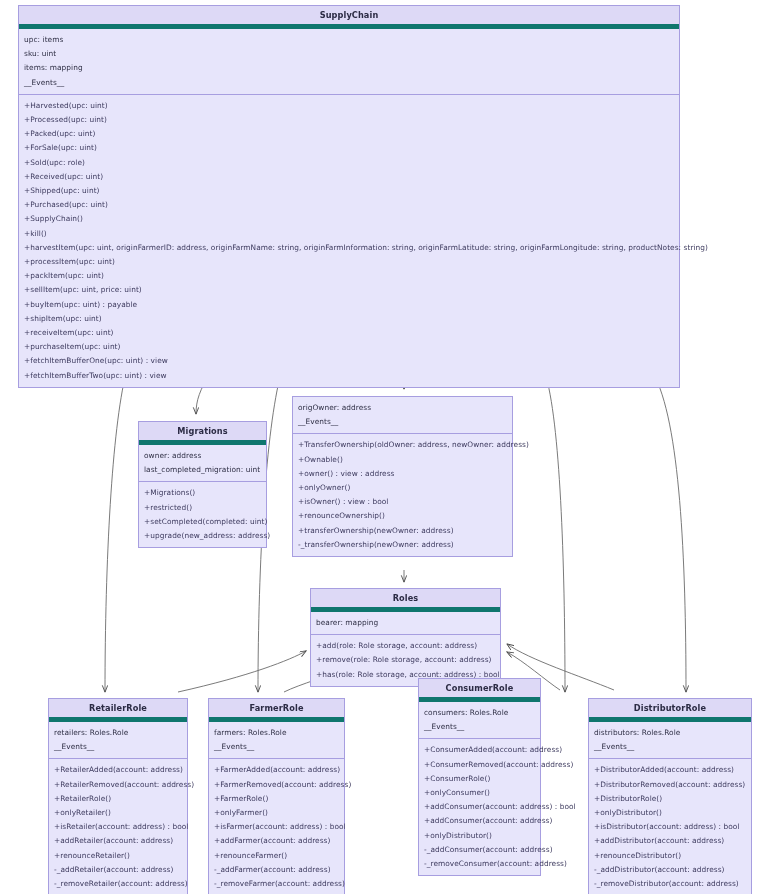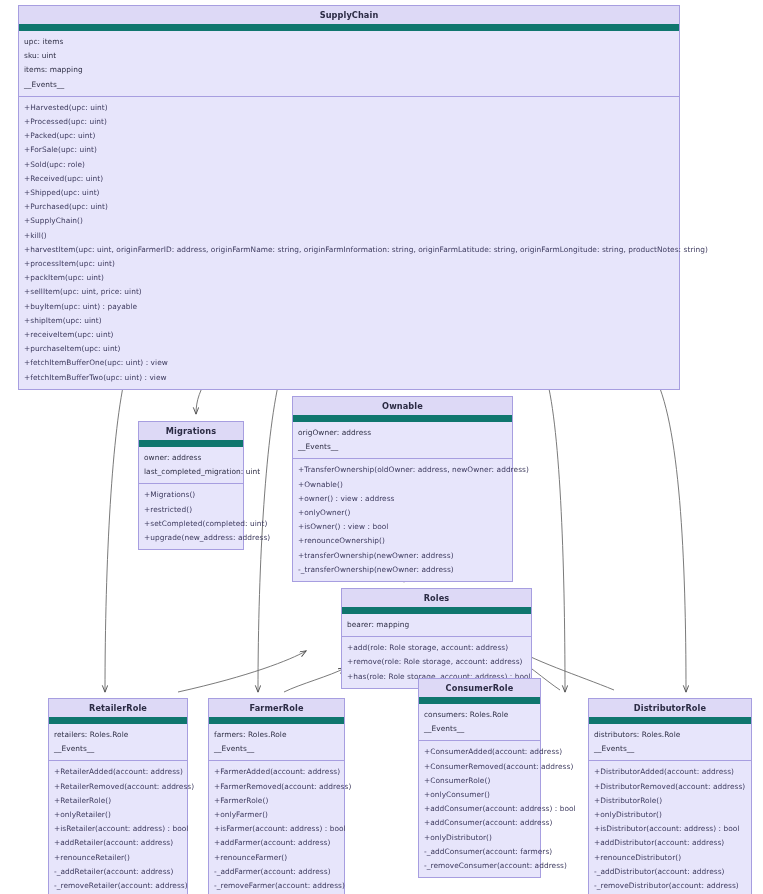--- a/index.html
+++ b/index.html
@@ -35,21 +35,21 @@
     background: #e7e5fb;
     z-index: 2;
   }
   .uml-title {
     box-sizing: border-box;
     text-align: center;
     font-size: 8.2px;
     font-weight: bold;
     color: #2b2b44;
     background: #ddd9f6;
-    border-bottom: 7px solid #0f766e;
+    border-bottom: 5px solid #0f766e;
     padding: 4px 3px 4px 3px;
     line-height: 10px;
     letter-spacing: 0.1px;
   }
   .uml-compartment {
     box-sizing: border-box;
     padding: 4px 5px 4px 5px;
   }
   .uml-compartment + .uml-compartment {
     border-top: 1px solid #a79ee0;
@@ -59,23 +59,23 @@
     line-height: 14.2px;
     color: #3a3a55;
     white-space: nowrap;
     letter-spacing: 0.05px;
   }
   .attrs .uml-row { color: #2f2f45; }
   .ops .uml-row { color: #3d3a5e; }
 
   
   #cls-supplychain { left: 18px;  top: 5px;   width: 662px; }
-  #cls-migrations  { left: 138px; top: 421px; width: 106px; }
+  #cls-migrations  { left: 138px; top: 421px; width: 129px; }
   #cls-ownable     { left: 292px; top: 396px; width: 221px; }
-  #cls-roles       { left: 310px; top: 588px; width: 191px; margin-left: 31px; }
+  #cls-roles       { left: 310px; top: 588px; width: 191px; }
   #cls-retailer    { left: 48px;  top: 698px; width: 140px; }
   #cls-farmer      { left: 208px; top: 698px; width: 137px; }
   #cls-consumer    { left: 418px; top: 678px; width: 123px; }
   #cls-distributor { left: 588px; top: 698px; width: 164px; }
 </style>
 </head>
 <body>
 
 <div id="canvas">
 
@@ -153,21 +153,20 @@
     </div>
     <div class="uml-compartment ops">
       <div class="uml-row">+Migrations()</div>
       <div class="uml-row">+restricted()</div>
       <div class="uml-row">+setCompleted(completed: uint)</div>
       <div class="uml-row">+upgrade(new_address: address)</div>
     </div>
   </div>
 
   <div class="uml-class" id="cls-ownable">
-    <div class="uml-title">Ownable</div>
     <div class="uml-compartment attrs">
       <div class="uml-row">origOwner: address</div>
       <div class="uml-row">__Events__</div>
     </div>
     <div class="uml-compartment ops">
       <div class="uml-row">+TransferOwnership(oldOwner: address, newOwner: address)</div>
       <div class="uml-row">+Ownable()</div>
       <div class="uml-row">+owner() : view : address</div>
       <div class="uml-row">+onlyOwner()</div>
       <div class="uml-row">+isOwner() : view : bool</div>
@@ -234,21 +233,21 @@
       <div class="uml-row">__Events__</div>
     </div>
     <div class="uml-compartment ops">
       <div class="uml-row">+ConsumerAdded(account: address)</div>
       <div class="uml-row">+ConsumerRemoved(account: address)</div>
       <div class="uml-row">+ConsumerRole()</div>
       <div class="uml-row">+onlyConsumer()</div>
       <div class="uml-row">+addConsumer(account: address) : bool</div>
       <div class="uml-row">+addConsumer(account: address)</div>
       <div class="uml-row">+onlyDistributor()</div>
-      <div class="uml-row">-_addConsumer(account: farmers)</div>
+      <div class="uml-row">-_addConsumer(account: address)</div>
       <div class="uml-row">-_removeConsumer(account: address)</div>
     </div>
   </div>
 
   <div class="uml-class" id="cls-distributor">
     <div class="uml-title">DistributorRole</div>
     <div class="uml-compartment attrs">
       <div class="uml-row">distributors: Roles.Role</div>
       <div class="uml-row">__Events__</div>
     </div>

